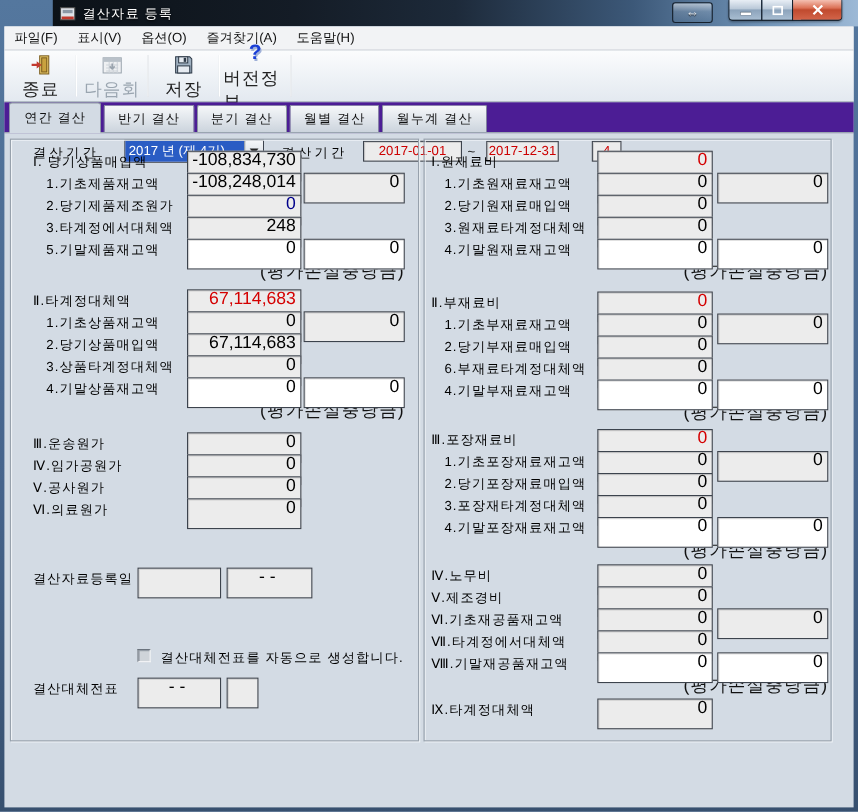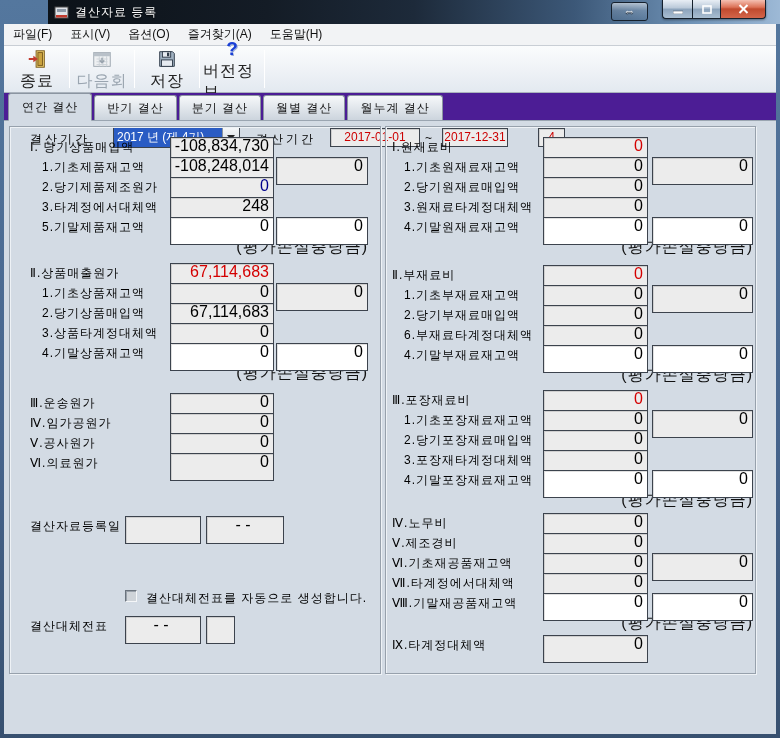--- a/index.html
+++ b/index.html
@@ -271,21 +271,21 @@
               </div>
               <div class="row sub">
                 <span class="lbl">5.기말제품재고액</span>
                 <div class="fld f1 edit">0</div>
                 <div class="fld f2 edit">0</div>
               </div>
               <div class="caption">(평가손실충당금)</div>
             </div>
             <div class="section">
               <div class="row">
-                <span class="lbl">Ⅱ.상품매출원가</span>
+                <span class="lbl">Ⅱ.타계정대체액</span>
                 <div class="fld f1 c-red">67,114,683</div>
               </div>
               <div class="row sub">
                 <span class="lbl">1.기초상품재고액</span>
                 <div class="fld f1">0</div>
                 <div class="fld f2">0</div>
               </div>
               <div class="row sub">
                 <span class="lbl">2.당기상품매입액</span>
                 <div class="fld f1">67,114,683</div>

